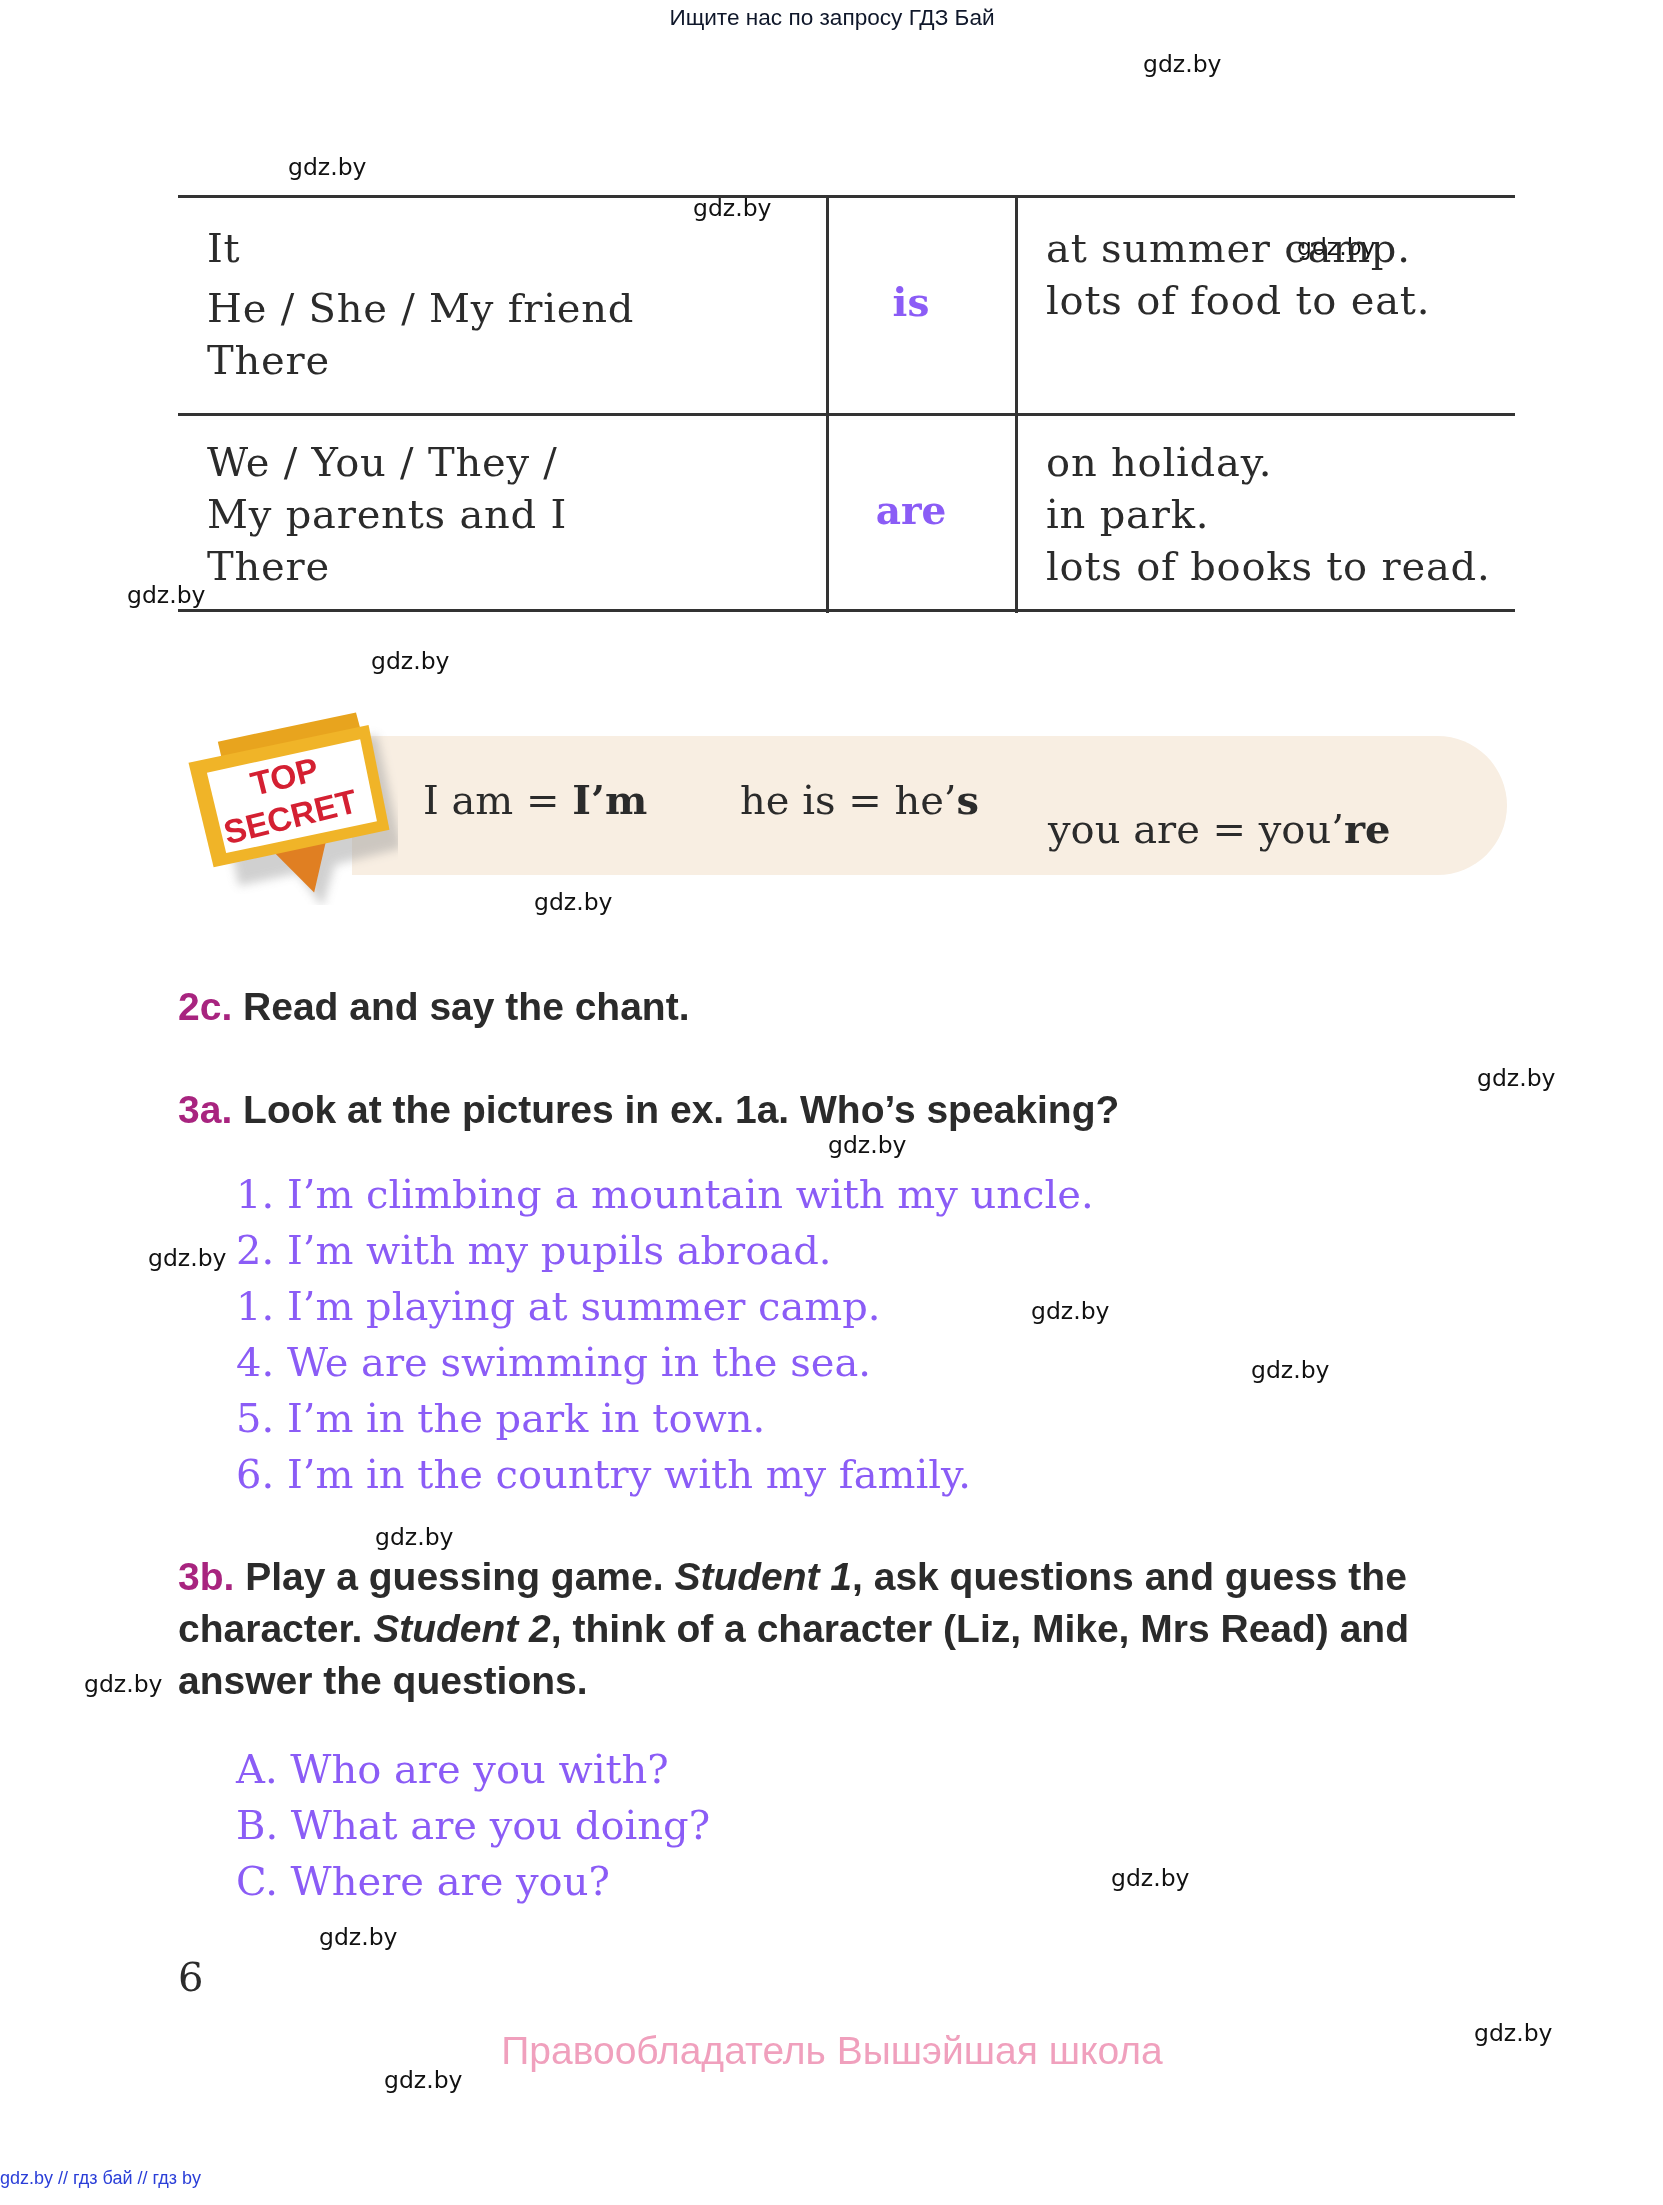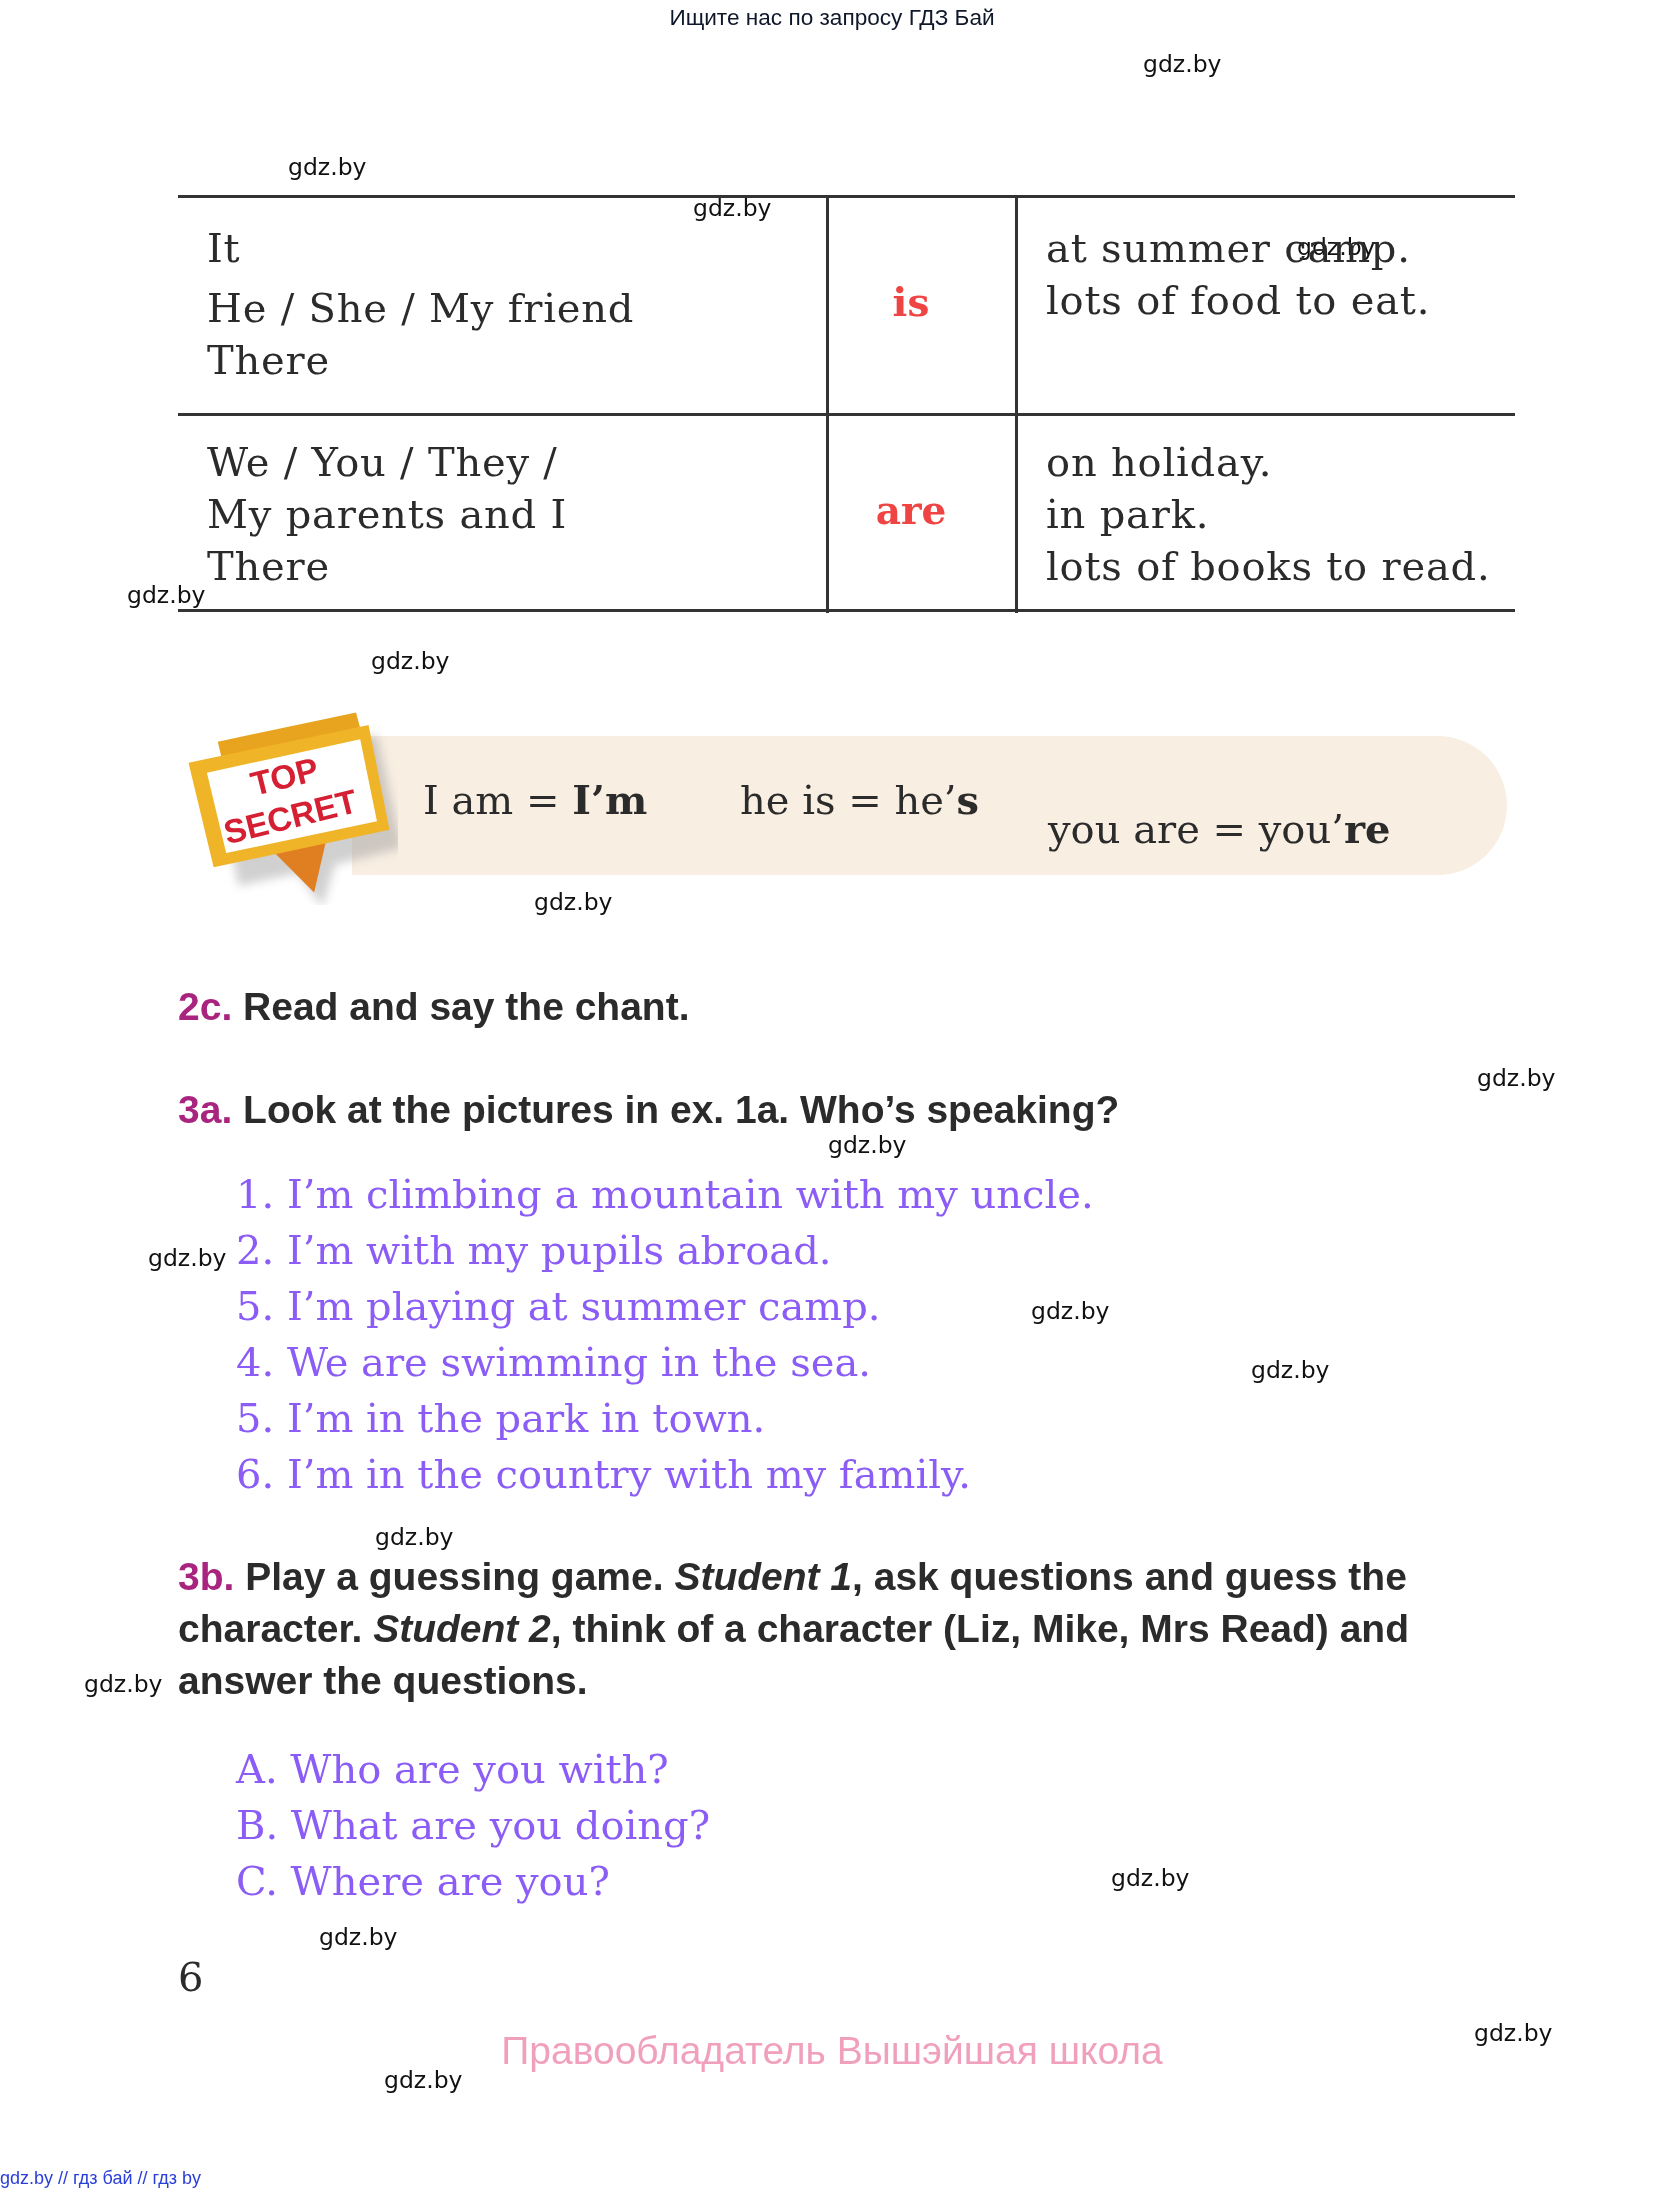--- a/index.html
+++ b/index.html
@@ -5,21 +5,21 @@
   html, body { margin:0; padding:0; background:#ffffff; }
   body { width:1664px; height:2205px; position:relative; overflow:hidden; color:#2b2b2b; }
   .wm { position:absolute; font-family:"DejaVu Sans", sans-serif; font-size:23.5px; color:#111; white-space:nowrap; line-height:1; }
   .top-banner { position:absolute; left:0; width:1664px; top:5px; text-align:center; font-family:"Liberation Sans", sans-serif; font-size:22.6px; color:#0f172a; }
 
   
   .gtable { position:absolute; left:178px; top:195px; width:1337px; height:418px; }
   .hline { position:absolute; left:0; width:1337px; height:3.4px; background:#333; }
   .vline { position:absolute; width:2.5px; background:#333; }
   .cell-text { position:absolute; font-family:"DejaVu Serif", serif; font-size:40px; line-height:52px; color:#2b2b2b; white-space:nowrap; letter-spacing:0.8px; }
-  .verb { position:absolute; font-family:"DejaVu Serif", serif; font-weight:bold; font-size:39px; color:#ef4444; text-align:center; width:164px; }
+  .verb { position:absolute; font-family:"DejaVu Serif", serif; font-weight:bold; font-size:39px; color:#8b5cf6; text-align:center; width:164px; }
 
   
   .pill { position:absolute; left:352px; top:736px; width:1155px; height:139px; background:#f8eee2; border-radius:0 75px 75px 0; }
   .badge-wrap { position:absolute; left:180px; top:704px; width:218px; height:201px; }
   .contr { position:absolute; top:776px; font-family:"DejaVu Serif", serif; font-size:40px; color:#2b2b2b; white-space:nowrap; }
   .contr b { font-weight:bold; }
 
   
   .ex-head { position:absolute; font-family:"Liberation Sans", sans-serif; font-weight:bold; font-size:39px; color:#2b2b2b; white-space:nowrap; }
   .ex-num { color:#a8247f; }
@@ -113,21 +113,21 @@
 <div class="contr" style="left:423px;"><span>I am = </span><span style="font-weight:bold;">I’</span><b>m</b></div>
 <div class="contr" style="left:740px;"><span>he is = </span><span>he’</span><b>s</b></div>
 <div class="contr" style="left:1048px;margin-top:29px;"><span>you are = </span><span>you’</span><b>re</b></div>
 
 <div class="ex-head" style="left:178px;top:985px;"><span class="ex-num">2c.</span><span> Read and say the chant.</span></div>
 
 <div class="ex-head" style="left:178px;top:1088px;"><span class="ex-num">3a.</span><span> Look at the pictures in ex. 1a. Who’s speaking?</span></div>
 
 <div class="list-line" style="top:1171px;">1. I’m climbing a mountain with my uncle.</div>
 <div class="list-line" style="top:1227px;">2. I’m with my pupils abroad.</div>
-<div class="list-line" style="top:1283px;">5. I’m playing at summer camp.</div>
+<div class="list-line" style="top:1283px;">1. I’m playing at summer camp.</div>
 <div class="list-line" style="top:1339px;">4. We are swimming in the sea.</div>
 <div class="list-line" style="top:1395px;">5. I’m in the park in town.</div>
 <div class="list-line" style="top:1451px;">6. I’m in the country with my family.</div>
 
 <div class="para3b"><span class="ex-num">3b.</span><span> Play a guessing game. </span><i>Student 1</i><span>, ask questions and guess the character. </span><i>Student 2</i><span>, think of a character (Liz, Mike, Mrs Read) and answer the questions.</span></div>
 
 <div class="list-line" style="top:1746px;">A. Who are you with?</div>
 <div class="list-line" style="top:1802px;">B. What are you doing?</div>
 <div class="list-line" style="top:1858px;">C. Where are you?</div>
 

